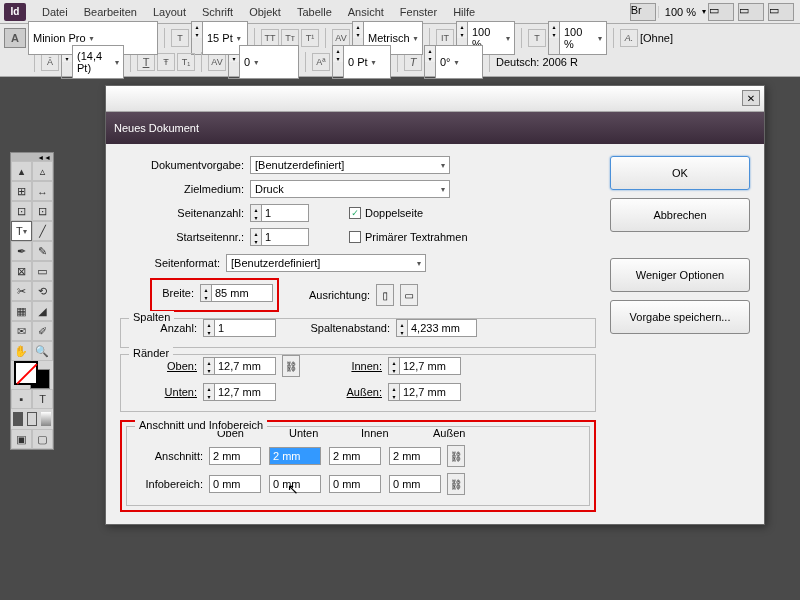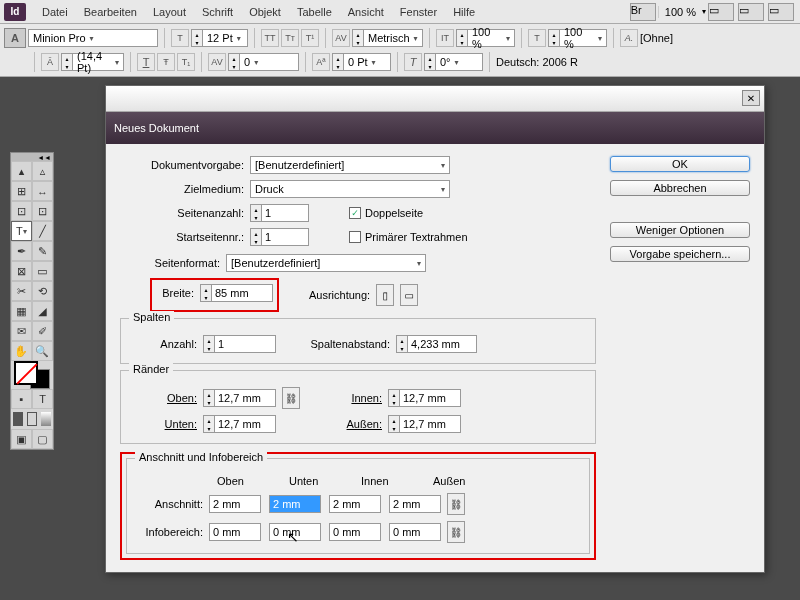--- a/index.html
+++ b/index.html
@@ -9,21 +9,21 @@
 .menubar { background: #e8e8e8; height: 24px; display: flex; align-items: center; padding: 0 4px; border-bottom: 1px solid #aaa; }
 .menubar .logo { width: 22px; height: 18px; background: #4b2a4a; color: #fff; display: flex; align-items: center; justify-content: center; font-weight: bold; font-size: 10px; border-radius: 2px; margin-right: 8px; }
 .menubar .mi { padding: 0 8px; color: #333; cursor: default; }
 .menubar .spacer { flex: 1; }
 .menubar .zoom { padding: 0 6px; border-left: 1px solid #ccc; }
 .menubar .iconbtn { width: 26px; height: 18px; border: 1px solid #999; background: #ddd; margin: 0 2px; }
 
 
 .ctrlbar { background: #e8e8e8; border-bottom: 1px solid #aaa; padding: 2px 4px; }
 .ctrlrow { display: flex; align-items: center; height: 24px; gap: 2px; }
-.dd { border: 1px solid #999; background: #fff; height: 18px; display: flex; align-items: center; padding: 0 4px; position: relative; }
+.dd { border: 1px solid #999; background: #fff; height: 18px; display: flex; align-items: center; padding: 16px 4px; position: relative; }
 .dd::after { content: "▾"; font-size: 8px; margin-left: 4px; color: #555; }
 .ctrlicon { width: 18px; height: 18px; border: 1px solid #bbb; display: flex; align-items: center; justify-content: center; font-size: 9px; color: #555; }
 .sep { width: 1px; height: 20px; background: #bbb; margin: 0 4px; }
 .Abox { width: 22px; height: 20px; border: 1px solid #888; background: #ccc; display: flex; align-items: center; justify-content: center; font-weight: bold; color: #555; }
 
 
 .toolbox { position: absolute; left: 10px; top: 152px; width: 44px; background: #d6d6d6; border: 1px solid #888; }
 .toolbox .hdr { height: 8px; background: #bbb; display: flex; justify-content: flex-end; align-items: center; padding-right: 2px; font-size: 7px; }
 .toolbox .grid { display: grid; grid-template-columns: 1fr 1fr; }
 .toolbox .tool { height: 20px; border: 1px solid #c0c0c0; display: flex; align-items: center; justify-content: center; font-size: 11px; color: #333; }
@@ -34,34 +34,34 @@
 .swatch2 { width: 20px; height: 20px; background: #000; border: 1px solid #888; margin-left: -8px; margin-top: 8px; }
 
 
 .dialog { position: absolute; left: 105px; top: 85px; width: 660px; background: #f0f0f0; border: 1px solid #666; box-shadow: 2px 2px 8px rgba(0,0,0,.4); }
 .dialog .chrome { height: 26px; background: linear-gradient(#fff,#e4e4e4); border-bottom: 1px solid #aaa; position: relative; }
 .dialog .chrome .x { position: absolute; right: 4px; top: 4px; width: 18px; height: 16px; border: 1px solid #888; background: #ddd; display: flex; align-items: center; justify-content: center; font-size: 10px; }
 .dialog .banner { height: 32px; background: linear-gradient(#5a4a5a,#3a2a3a); color: #fff; display: flex; align-items: center; padding: 0 8px; font-size: 11px; }
 .dialog .body { padding: 12px 14px; display: flex; gap: 14px; }
 .dialog .form { flex: 1; }
 .dialog .btns { width: 140px; display: flex; flex-direction: column; gap: 8px; }
-.btn { height: 16px; background: linear-gradient(#fdfdfd,#e6e6e6); border: 1px solid #888; border-radius: 3px; display: flex; align-items: center; justify-content: center; }
+.btn { height: 34px; background: linear-gradient(#fdfdfd,#e6e6e6); border: 1px solid #888; border-radius: 3px; display: flex; align-items: center; justify-content: center; }
 .btn.primary { border: 1px solid #4a90d9; box-shadow: 0 0 2px #4a90d9; }
 
 .row { display: flex; align-items: center; margin-bottom: 6px; }
 .lbl { text-align: right; padding-right: 6px; }
 .sel { border: 1px solid #999; background: #fff; height: 18px; display: flex; align-items: center; padding: 0 4px; }
 .sel::after { content: "▾"; font-size: 8px; margin-left: auto; color: #555; }
 .inp { border: 1px solid #999; background: #fff; height: 18px; padding: 0 3px; display: flex; align-items: center; }
 .spin { display: flex; }
 .spinbtns { display: flex; flex-direction: column; border: 1px solid #999; border-right: none; }
 .spinbtns div { width: 10px; height: 8px; font-size: 6px; display: flex; align-items: center; justify-content: center; background: #eee; }
 .cb { width: 12px; height: 12px; border: 1px solid #666; background: #fff; margin-right: 4px; display: inline-flex; align-items: center; justify-content: center; font-size: 9px; color: #2a6; }
 
-.group { border: 1px solid #bbb; padding: 16px 10px 10px; margin-top: 6px; position: relative; }
+.group { border: 1px solid #bbb; padding: 0 10px 10px; margin-top: 6px; position: relative; }
 .group > .gt { position: absolute; top: -8px; left: 8px; background: #f0f0f0; padding: 0 4px; }
 
 .hl-red { border: 2px solid #e00000; padding: 4px; }
 .link-icon { width: 18px; height: 22px; border: 1px solid #999; background: #eee; display: flex; align-items: center; justify-content: center; font-size: 10px; margin-left: 6px; }
 
 .inp.selblue { background: #3399ff; color: #fff; }
 .underline { text-decoration: underline; }
 </style>
 </head>
 <body>
@@ -90,21 +90,21 @@
   <div class="ctrlrow">
     <div class="Abox">A</div>
     <div class="dd" style="width:130px">Minion Pro</div>
     <div class="sep"></div>
     <div class="ctrlicon">T</div>
     <div class="spin">
         <div class="spinbtns">
           <div>▴</div>
           <div>▾</div>
         </div>
-        <div class="dd" style="width:46px">12 Pt</div>
+        <div class="dd" style="width:46px">15 Pt</div>
       </div>
     <div class="sep"></div>
     <div class="ctrlicon">TT</div>
     <div class="ctrlicon">Tᴛ</div>
     <div class="ctrlicon">T¹</div>
     <div class="sep"></div>
     <div class="ctrlicon">AV</div>
     <div class="spin">
         <div class="spinbtns">
           <div>▴</div>

